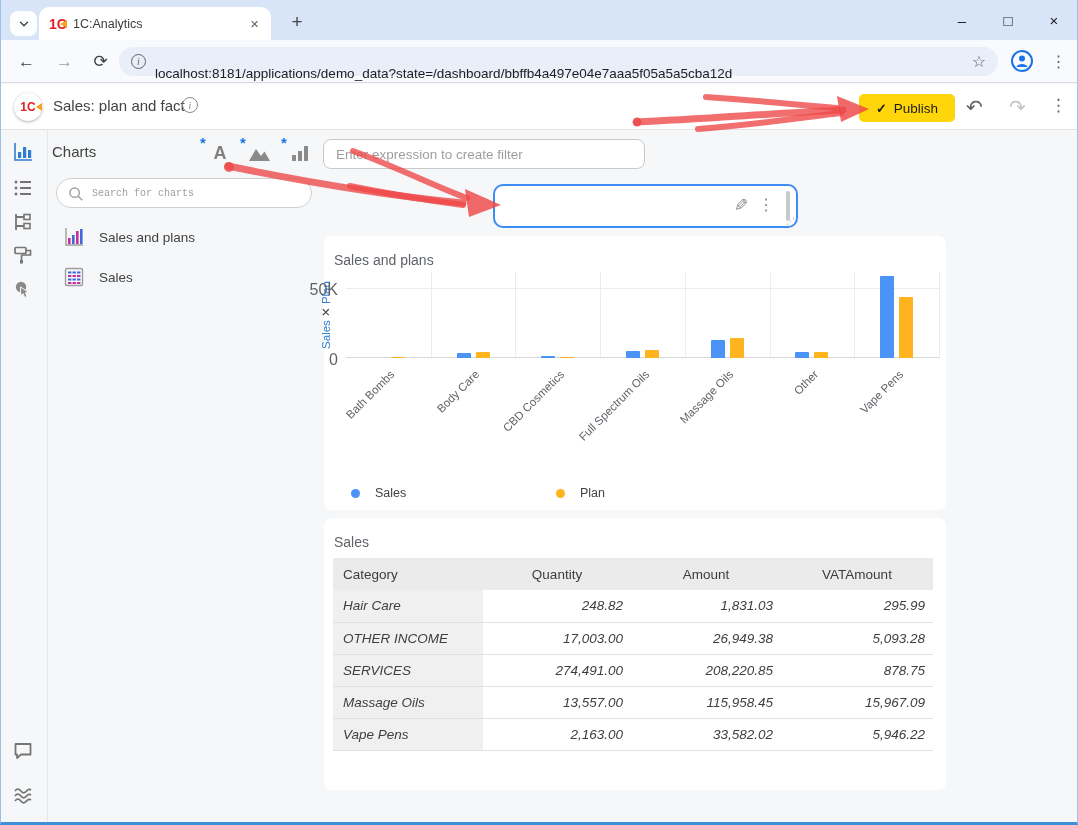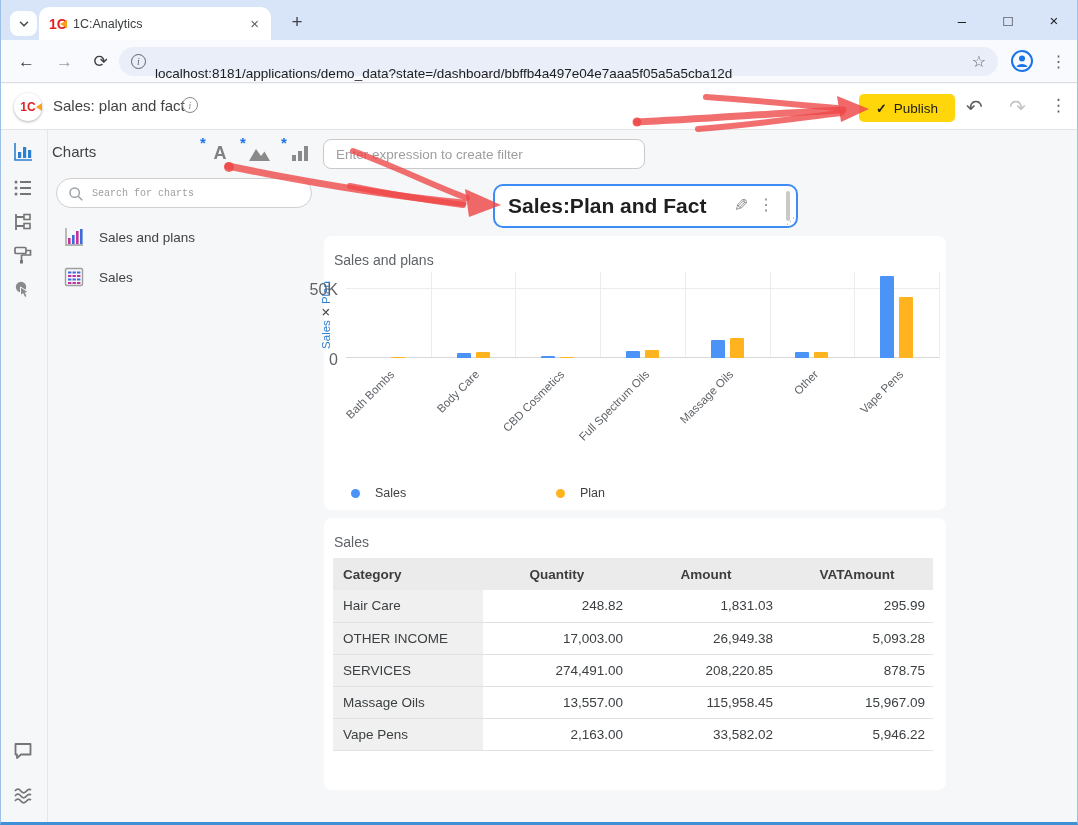--- a/index.html
+++ b/index.html
@@ -100,23 +100,23 @@
   .xlab { position:absolute; width:110px; text-align:right; font-size:11.5px; color:#5f6368;
         transform:rotate(-45deg); transform-origin:100% 0; white-space:nowrap; }
   .xaxis-title { position:absolute; left:22px; top:212px; width:593px; text-align:center; font-size:12.5px; color:#b13b92; }
   .legend { position:absolute; left:0; top:246px; width:100%; height:24px; }
   .leg-item { position:absolute; display:flex; align-items:center; gap:15px; cursor:pointer; }
   .leg-dot { width:9px; height:9px; border-radius:50%; }
   .leg-lbl { font-size:12.5px; color:#424242; }
 
   
   #dtable { position:absolute; left:9px; top:40px; width:600px; border-collapse:collapse; }
-  #dtable th { background:#ebebeb; font-weight:bold; font-size:13.5px; color:#3d3d3d; height:32px; }
+  #dtable th { background:#ebebeb; font-weight:normal; font-size:13.5px; color:#3d3d3d; height:32px; }
   #dtable th:first-child { text-align:left; padding-left:10px; }
-  #dtable td { font-size:13.5px; color:#3c4043; height:32px; border-bottom:1px solid #e2e2e2; background:#fff; }
+  #dtable td { font-size:13.5px; color:#3c4043; height:32px; border-bottom:1px solid #e2e2e2; background:#fff;font-style:italic; }
   #dtable td.cat { background:#f0f0f0; padding-left:10px; }
   #dtable td.num { text-align:right; padding-right:8px; }
 
   
   #arrows { position:absolute; left:0; top:0; width:1078px; height:825px; pointer-events:none; z-index:50; }
 </style>
 </head>
 <body>
 
 <div id="win">
@@ -280,21 +280,20 @@
         </g>
       </svg>
     <span class="lbl">Sales</span>
   </div>
 
   <div class="filterbox">
     <input type="text" placeholder="Enter expression to create filter" style="">
   </div>
 
   <div class="title-widget">
-    <span class="txt">Sales:Plan and Fact</span>
     <span class="tw-pencil">✎</span>
     <span class="tw-dots">⋮</span>
     <span class="tw-scroll"></span>
     <span class="tw-resize">⋰</span>
   </div>
 
   <div class="card" id="chart-card">
     <div class="card-title">Sales and plans</div>
     <div id="plot">
       <div class="ylab"><span>Sales</span><span class="x"> ✕ </span><span>Plan</span></div>

